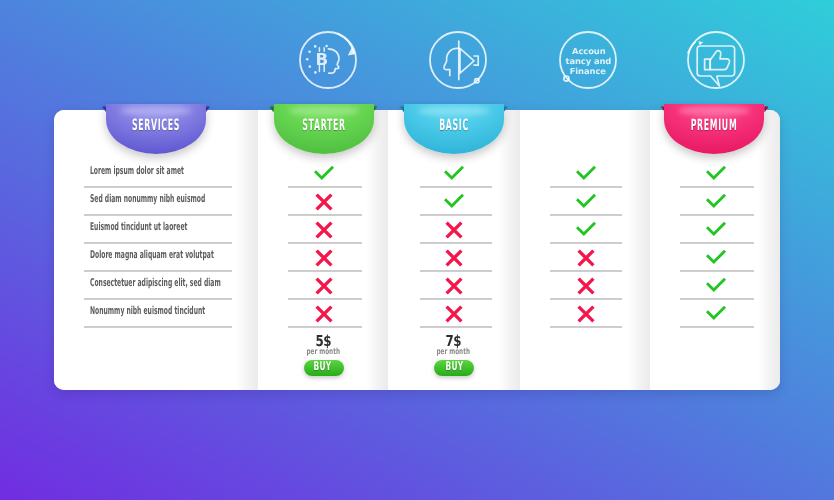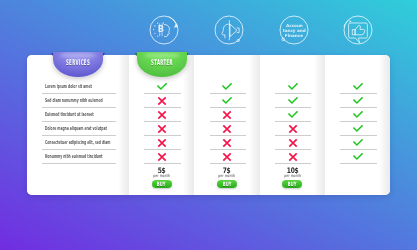--- a/index.html
+++ b/index.html
@@ -238,25 +238,20 @@
           <path d="M1.3 1.3 L8.7 8.7 M8.7 1.3 L1.3 8.7" fill="none" stroke="#f4174c" stroke-width="1.7" stroke-linecap="butt"></path>
         </svg>
       </div>
       <div class="sep" style="left: 247.8px; width: 36.65px; top: 93.5px;"></div>
       <div class="mark no" style="left: 260.625px; width: 10px; height: 10px; top: 96.9px;">
         <svg viewBox="0 0 10 10">
           <path d="M1.3 1.3 L8.7 8.7 M8.7 1.3 L1.3 8.7" fill="none" stroke="#f4174c" stroke-width="1.7" stroke-linecap="butt"></path>
         </svg>
       </div>
       <div class="sep" style="left: 247.8px; width: 36.65px; top: 107.5px;"></div>
-      <div class="price" style="left: 232.5px; width: 65.25px; top: 112.7px;">
-        <div class="amount">10$</div>
-        <div class="permo">per month</div>
-        <div style="margin-top:1.5px;line-height:0"><span class="buy"><span>BUY</span></span></div>
-      </div>
       <div class="mark yes" style="left: 325.875px; width: 10px; height: 10px; top: 27.2px;">
         <svg viewBox="0 0 10 10">
           <path d="M1.0 4.1 L3.9 7.0 L9.0 1.9" fill="none" stroke="#22c522" stroke-width="1.45" stroke-linecap="square" stroke-linejoin="miter"></path>
         </svg>
       </div>
       <div class="sep" style="left: 313.05px; width: 36.65px; top: 37.5px;"></div>
       <div class="mark yes" style="left: 325.875px; width: 10px; height: 10px; top: 41.2px;">
         <svg viewBox="0 0 10 10">
           <path d="M1.0 4.1 L3.9 7.0 L9.0 1.9" fill="none" stroke="#22c522" stroke-width="1.45" stroke-linecap="square" stroke-linejoin="miter"></path>
         </svg>
@@ -292,13 +287,25 @@
       <div class="ear" style="right: -2px; background: rgb(31, 125, 18); clip-path: polygon(0px 0px, 100% 0px, 0px 100%);"></div>
       <div class="pillbody" style="background: radial-gradient(110% 130% at 50% 2%, rgb(110, 221, 86) 0%, rgb(110, 221, 86) 22%, rgb(66, 177, 55) 100%);"></div>
       <div class="pilltxt">STARTER</div>
     </div>
     <div class="pill" style="left: 53px; top: 51.8px; width: 50px;">
       <div class="ear" style="left: -2px; background: rgb(59, 49, 168); clip-path: polygon(0px 0px, 100% 0px, 100% 100%);"></div>
       <div class="ear" style="right: -2px; background: rgb(59, 49, 168); clip-path: polygon(0px 0px, 100% 0px, 0px 100%);"></div>
       <div class="pillbody" style="background: radial-gradient(110% 130% at 50% 2%, rgb(143, 140, 233) 0%, rgb(143, 140, 233) 22%, rgb(74, 63, 198) 100%);"></div>
       <div class="pilltxt">SERVICES</div>
     </div>
+    <div class="pill" style="left: 201.875px; top: 51.8px; width: 50px;">
+      <div class="ear" style="left: -2px; background: rgb(19, 129, 168); clip-path: polygon(0px 0px, 100% 0px, 100% 100%);"></div>
+      <div class="ear" style="right: -2px; background: rgb(19, 129, 168); clip-path: polygon(0px 0px, 100% 0px, 0px 100%);"></div>
+      <div class="pillbody" style="background: radial-gradient(110% 130% at 50% 2%, rgb(85, 210, 238) 0%, rgb(85, 210, 238) 22%, rgb(30, 166, 207) 100%);"></div>
+      <div class="pilltxt">BASIC</div>
+    </div>
+    <div class="pill" style="left: 332.375px; top: 51.8px; width: 50px;">
+      <div class="ear" style="left: -2px; background: rgb(177, 7, 65); clip-path: polygon(0px 0px, 100% 0px, 100% 100%);"></div>
+      <div class="ear" style="right: -2px; background: rgb(177, 7, 65); clip-path: polygon(0px 0px, 100% 0px, 0px 100%);"></div>
+      <div class="pillbody" style="background: radial-gradient(110% 130% at 50% 2%, rgb(251, 59, 130) 0%, rgb(251, 59, 130) 22%, rgb(223, 9, 85) 100%);"></div>
+      <div class="pilltxt">PREMIUM</div>
+    </div>
   </div>
 
 </body></html>

